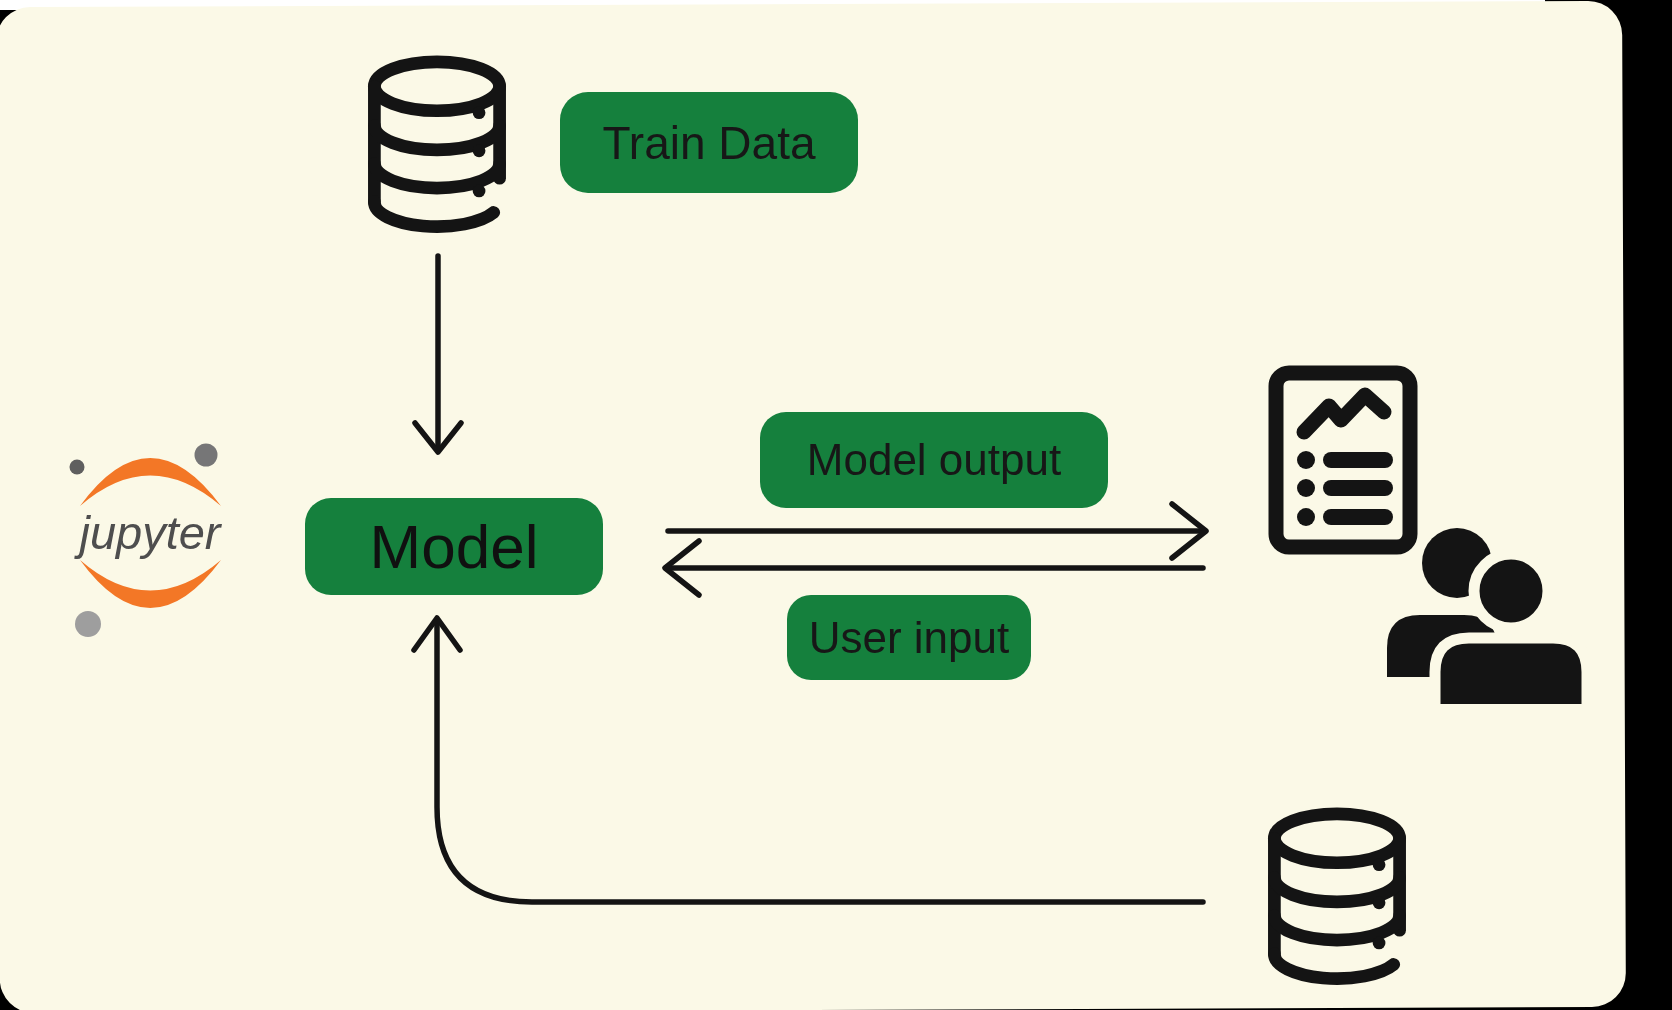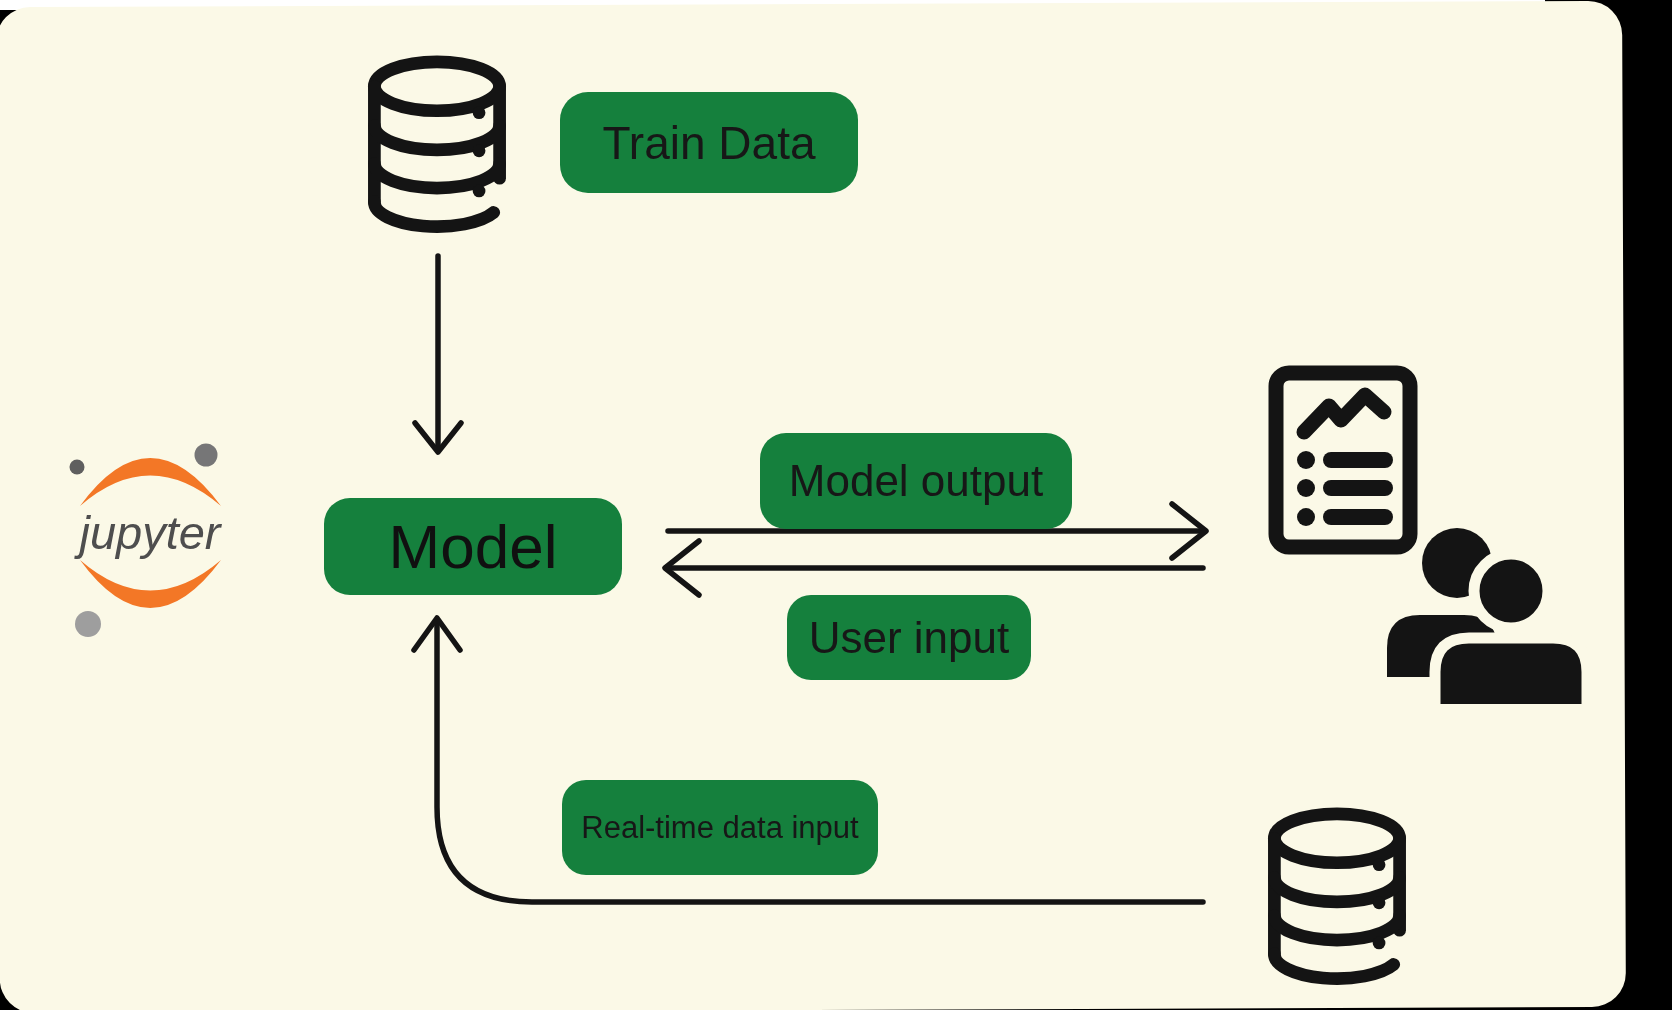--- a/index.html
+++ b/index.html
@@ -6,22 +6,22 @@
   .stage{position:relative;width:1672px;height:1010px;overflow:hidden;background:#000;
          font-family:"Liberation Sans",sans-serif;color:#171717;}
   .top-sliver{position:absolute;left:0;top:0;width:1545px;height:10px;background:#ffffff;z-index:0;}
   .canvas{position:absolute;left:-2px;top:4px;width:1626px;height:1006px;background:#FBF9E7;
           border-radius:34px;transform:rotate(-0.22deg);z-index:1;}
   .layer{position:absolute;inset:0;z-index:2;}
   .icon{position:absolute;}
   .pill{position:absolute;background:#15803d;display:flex;align-items:center;justify-content:center;
         color:#171717;white-space:nowrap;}
   .lbl-train{left:560px;top:92px;width:298px;height:101px;border-radius:28px;font-size:46px;}
-  .node-model{left:305px;top:498px;width:298px;height:97px;border-radius:26px;font-size:62px;color:#101010;margin-left:19px;}
-  .lbl-output{left:760px;top:412px;width:312px;height:96px;border-radius:26px;font-size:44px;margin-top:21px;}
+  .node-model{left:305px;top:498px;width:298px;height:97px;border-radius:26px;font-size:62px;color:#101010;}
+  .lbl-output{left:760px;top:412px;width:348px;height:96px;border-radius:26px;font-size:44px;}
   .lbl-user{left:787px;top:595px;width:244px;height:85px;border-radius:24px;font-size:44px;}
   .lbl-realtime{left:562px;top:780px;width:316px;height:95px;border-radius:24px;font-size:31px;}
   svg{display:block;}
 </style>
 </head>
 <body>
 
 <div class="stage">
 
   <div class="top-sliver"></div>
@@ -138,18 +138,15 @@
     </div>
 
     <div class="pill lbl-output">
       <span>Model output</span>
     </div>
 
     <div class="pill lbl-user">
       <span>User input</span>
     </div>
 
-    <div class="pill lbl-realtime">
-      <span>Real-time data input</span>
-    </div>
 
   </div>
 </div>
 
 </body></html>

